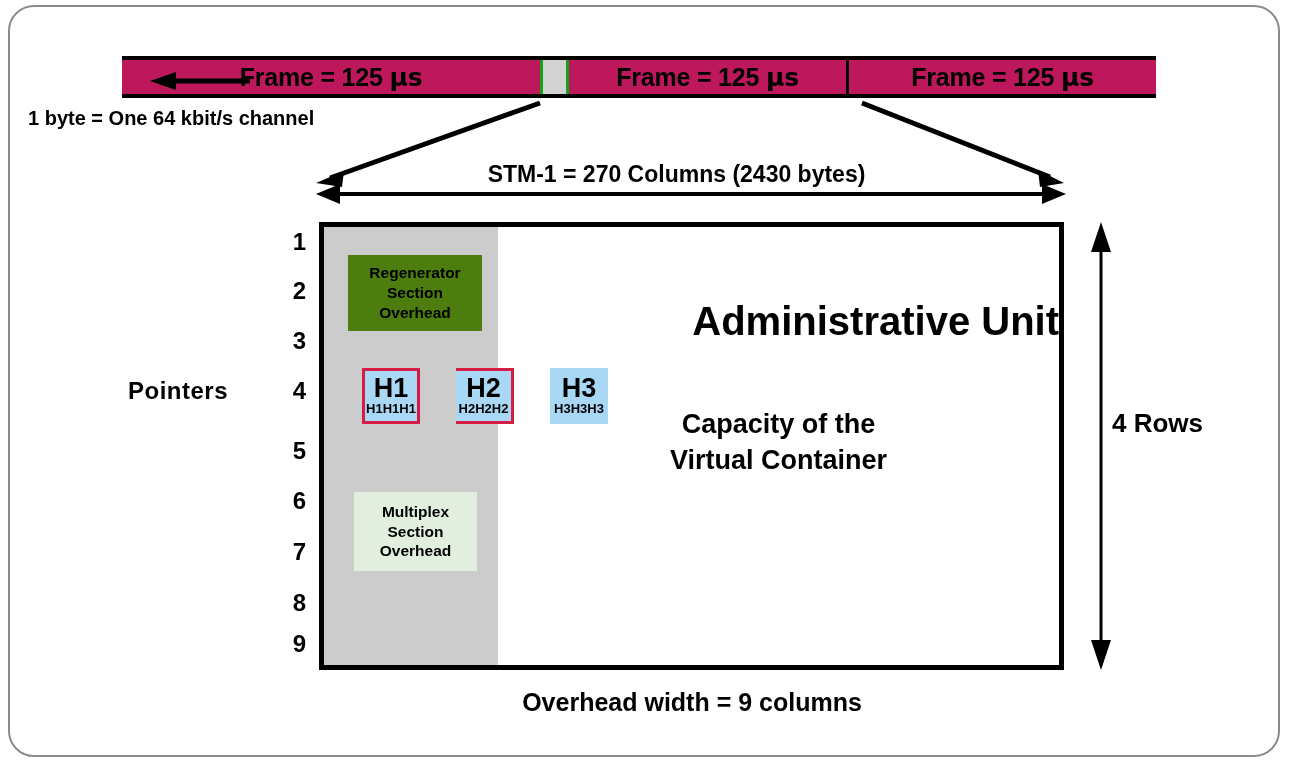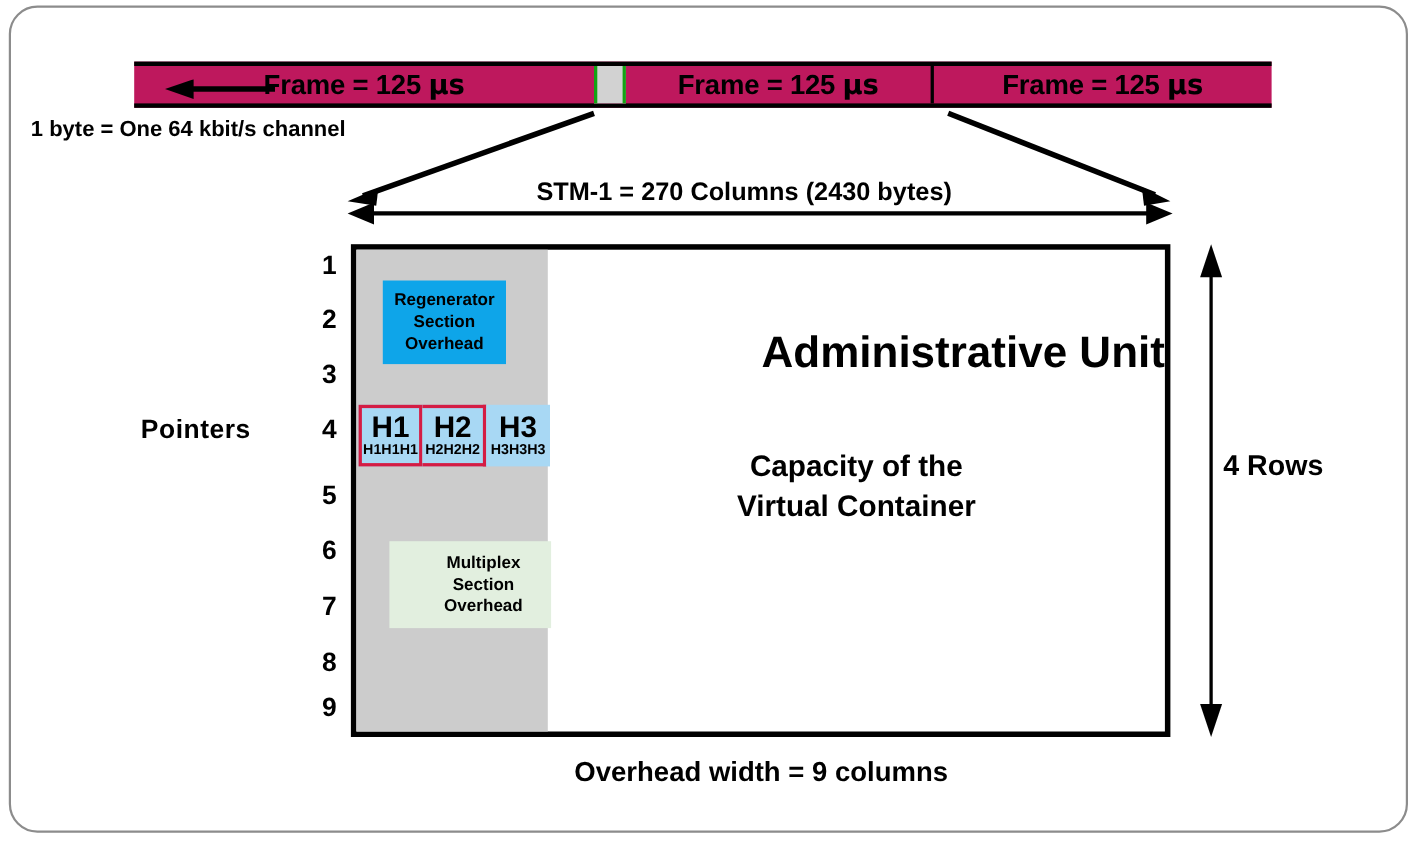--- a/index.html
+++ b/index.html
@@ -158,38 +158,37 @@
     left: 0;
     top: 0;
     width: 174px;
     height: 100%;
     background: #cccccc;
   }
   #rso-box {
     position: absolute;
     left: 24px;
     top: 28px;
-    width: 112px;
+    width: 134px;
     height: 76px;
-    background: #0ea5e9;
+    background: #4d7c0f;
     display: flex;
     align-items: center;
     justify-content: center;
   }
   #mso-box {
     position: absolute;
     left: 30px;
     top: 265px;
     width: 123px;
     height: 79px;
     background: #e2efdf;
     display: flex;
     align-items: center;
     justify-content: center;
-    padding-left: 24px;
   }
   .ovh-text {
     font-size: 15.5px;
     font-weight: bold;
     color: #000;
     text-align: center;
     line-height: 1.28;
   }
 
   
@@ -203,20 +202,21 @@
   }
   .ptr-cell {
     background: #a8d8f4;
     width: 58px;
     box-sizing: border-box;
     position: relative;
     display: flex;
     flex-direction: column;
     align-items: center;
     justify-content: center;
+    margin-left: 36px;
   }
   .ptr-cell.boxed {
     border: 3px solid #d41c44;
   }
   .ptr-cell.boxed.mid { border-left: none; }
   .ptr-big {
     font-size: 27px;
     font-weight: bold;
     color: #000;
     line-height: 0.95;

